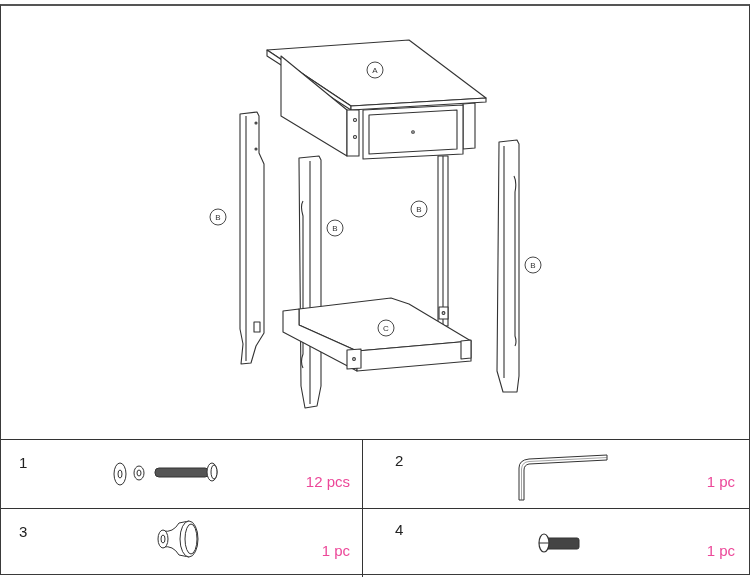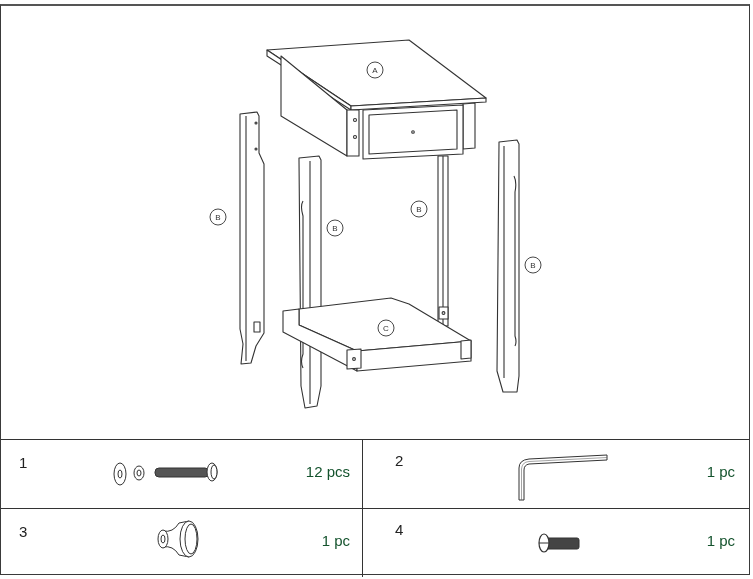--- a/index.html
+++ b/index.html
@@ -12,21 +12,21 @@
   .parts { position: absolute; left: 0; top: 433px; width: 100%; height: 138px; }
   .row { position: absolute; left: 0; width: 100%; height: 69px; border-top: 1px solid #333; box-sizing: border-box; }
   .row.r1 { top: 0; }
   .row.r2 { top: 69px; }
   .cell { position: absolute; top: 0; height: 100%; box-sizing: border-box; }
   .cell.left { left: 0; width: 362px; border-right: 1px solid #333; }
   .cell.right { left: 362px; width: 386px; }
   .num { position: absolute; font-size: 15px; color: #222; }
   .cell.left .num { left: 18px; top: 14px; }
   .cell.right .num { left: 32px; top: 12px; }
-  .qty { position: absolute; font-size: 15px; color: #14532d; right: 12px; bottom: 28px; }
+  .qty { position: absolute; font-size: 15px; color: #ec4899; right: 12px; bottom: 18px; }
   .cell.right .qty { right: 14px; }
   .icon { position: absolute; }
   .label-circle text { font-family: "Liberation Sans", sans-serif; }
 </style>
 </head>
 <body>
 
 <div class="sheet">
 
   <div class="diagram">

